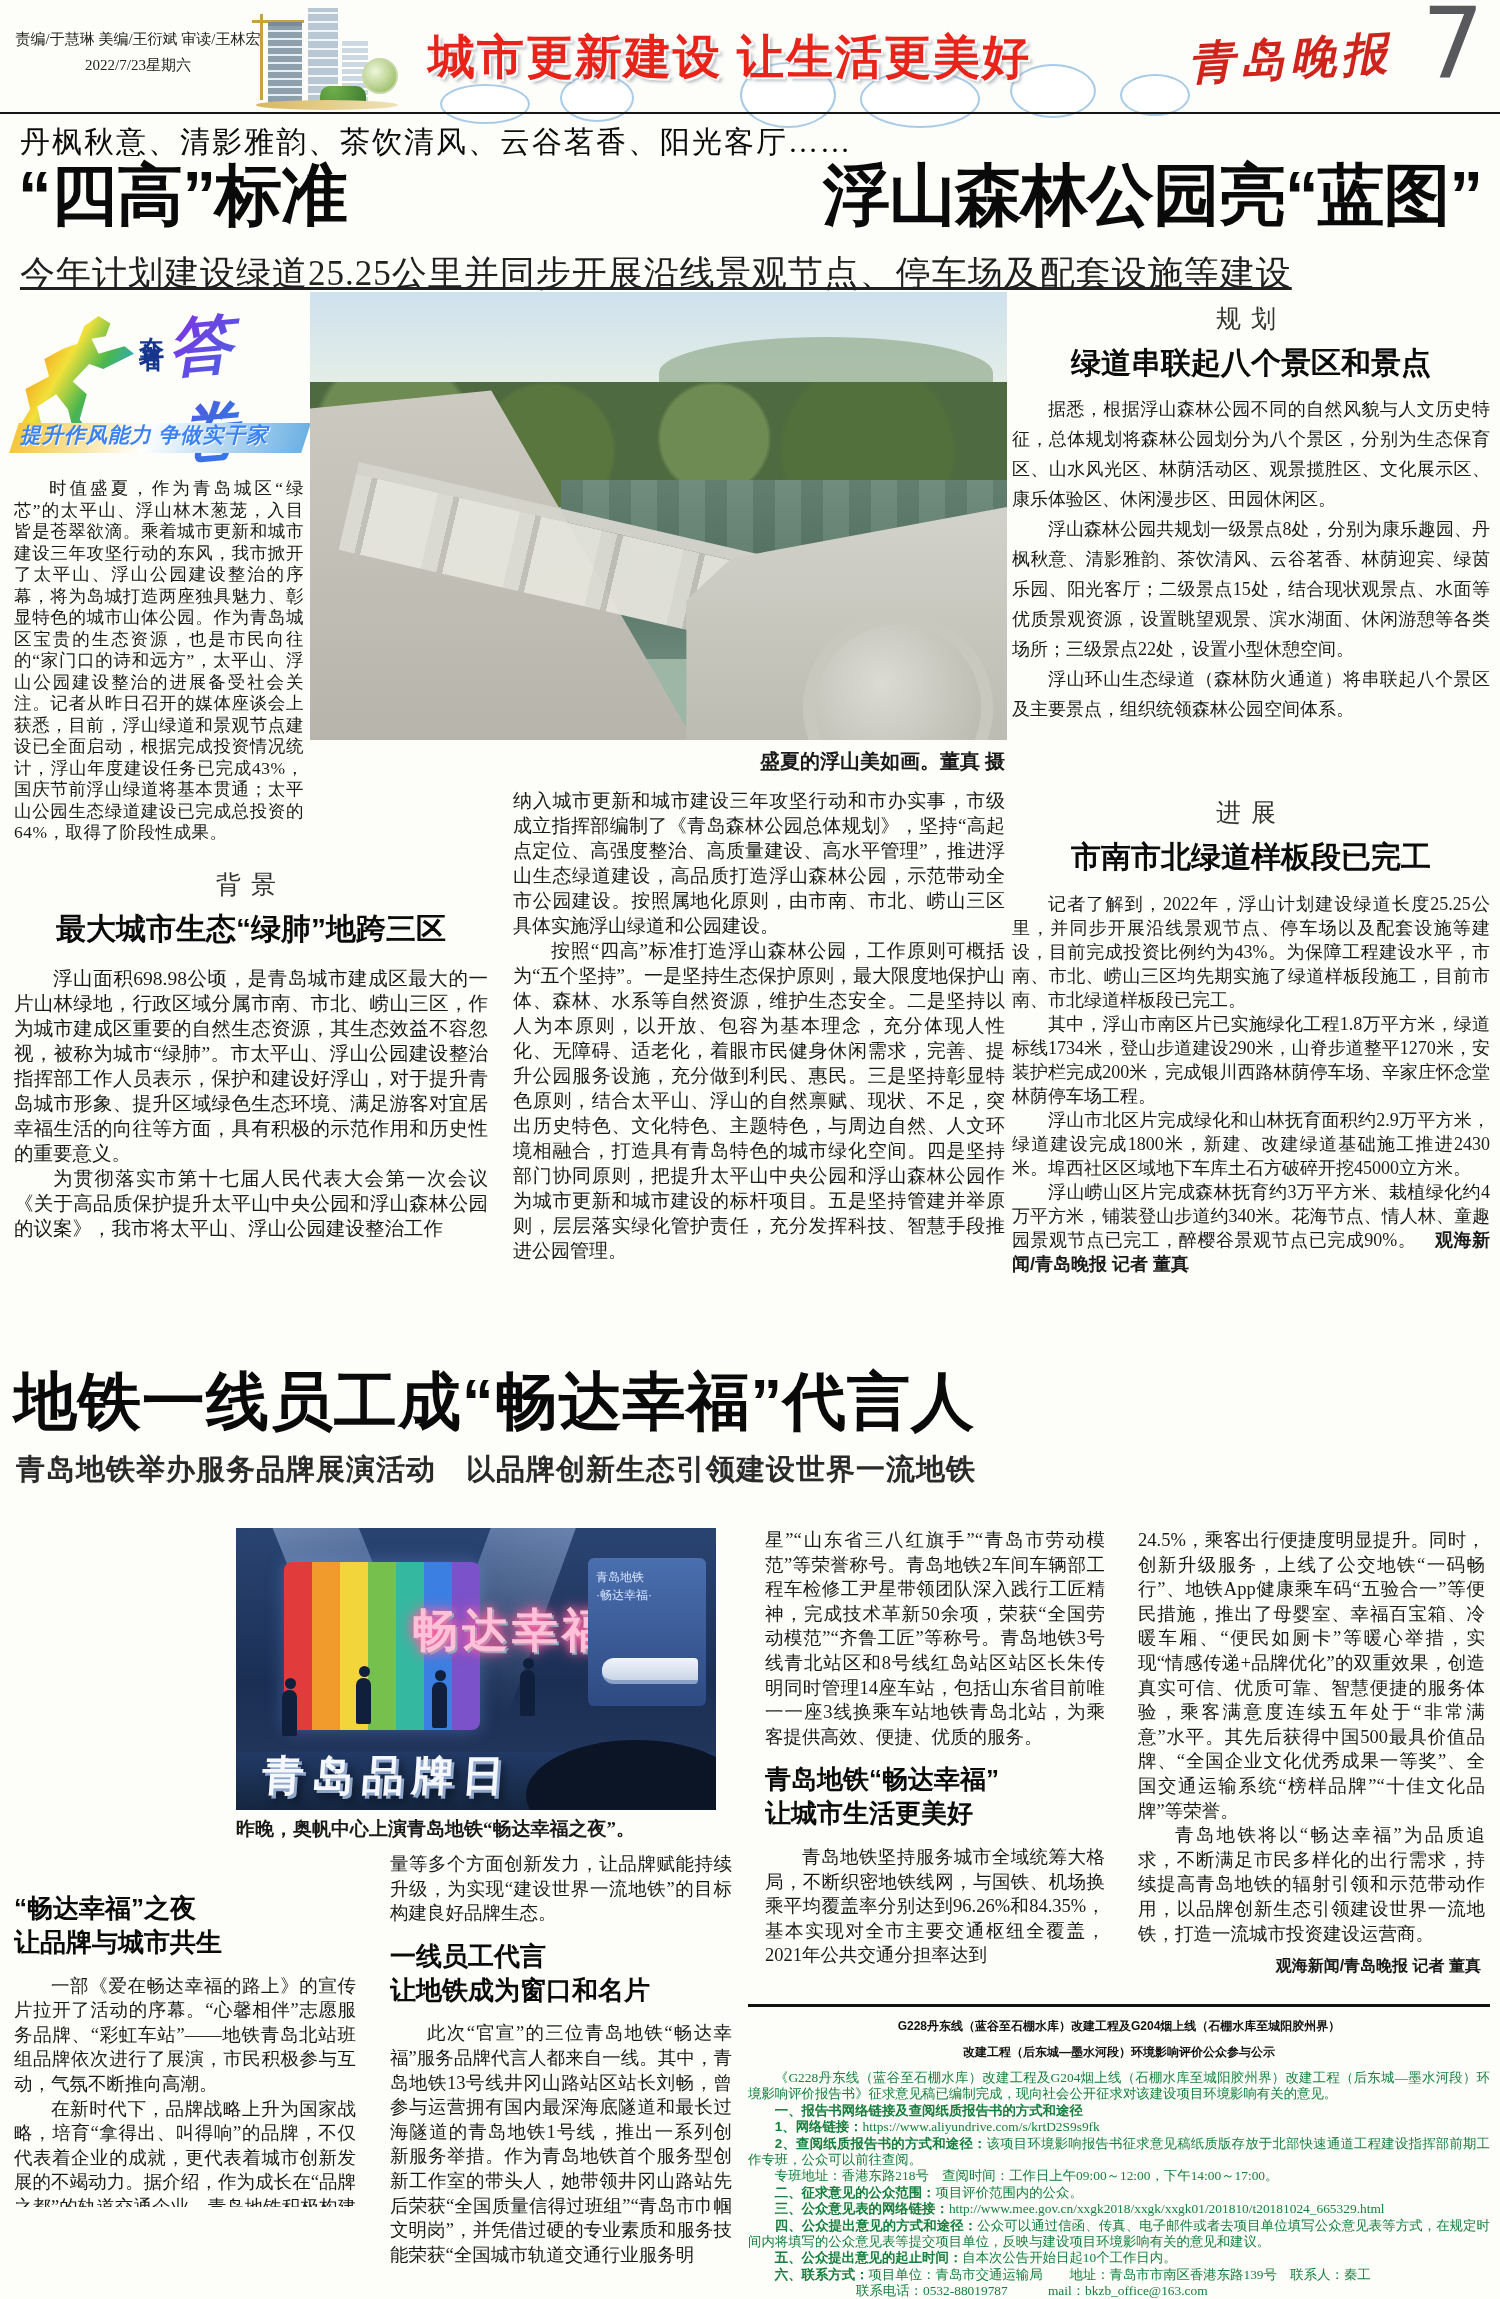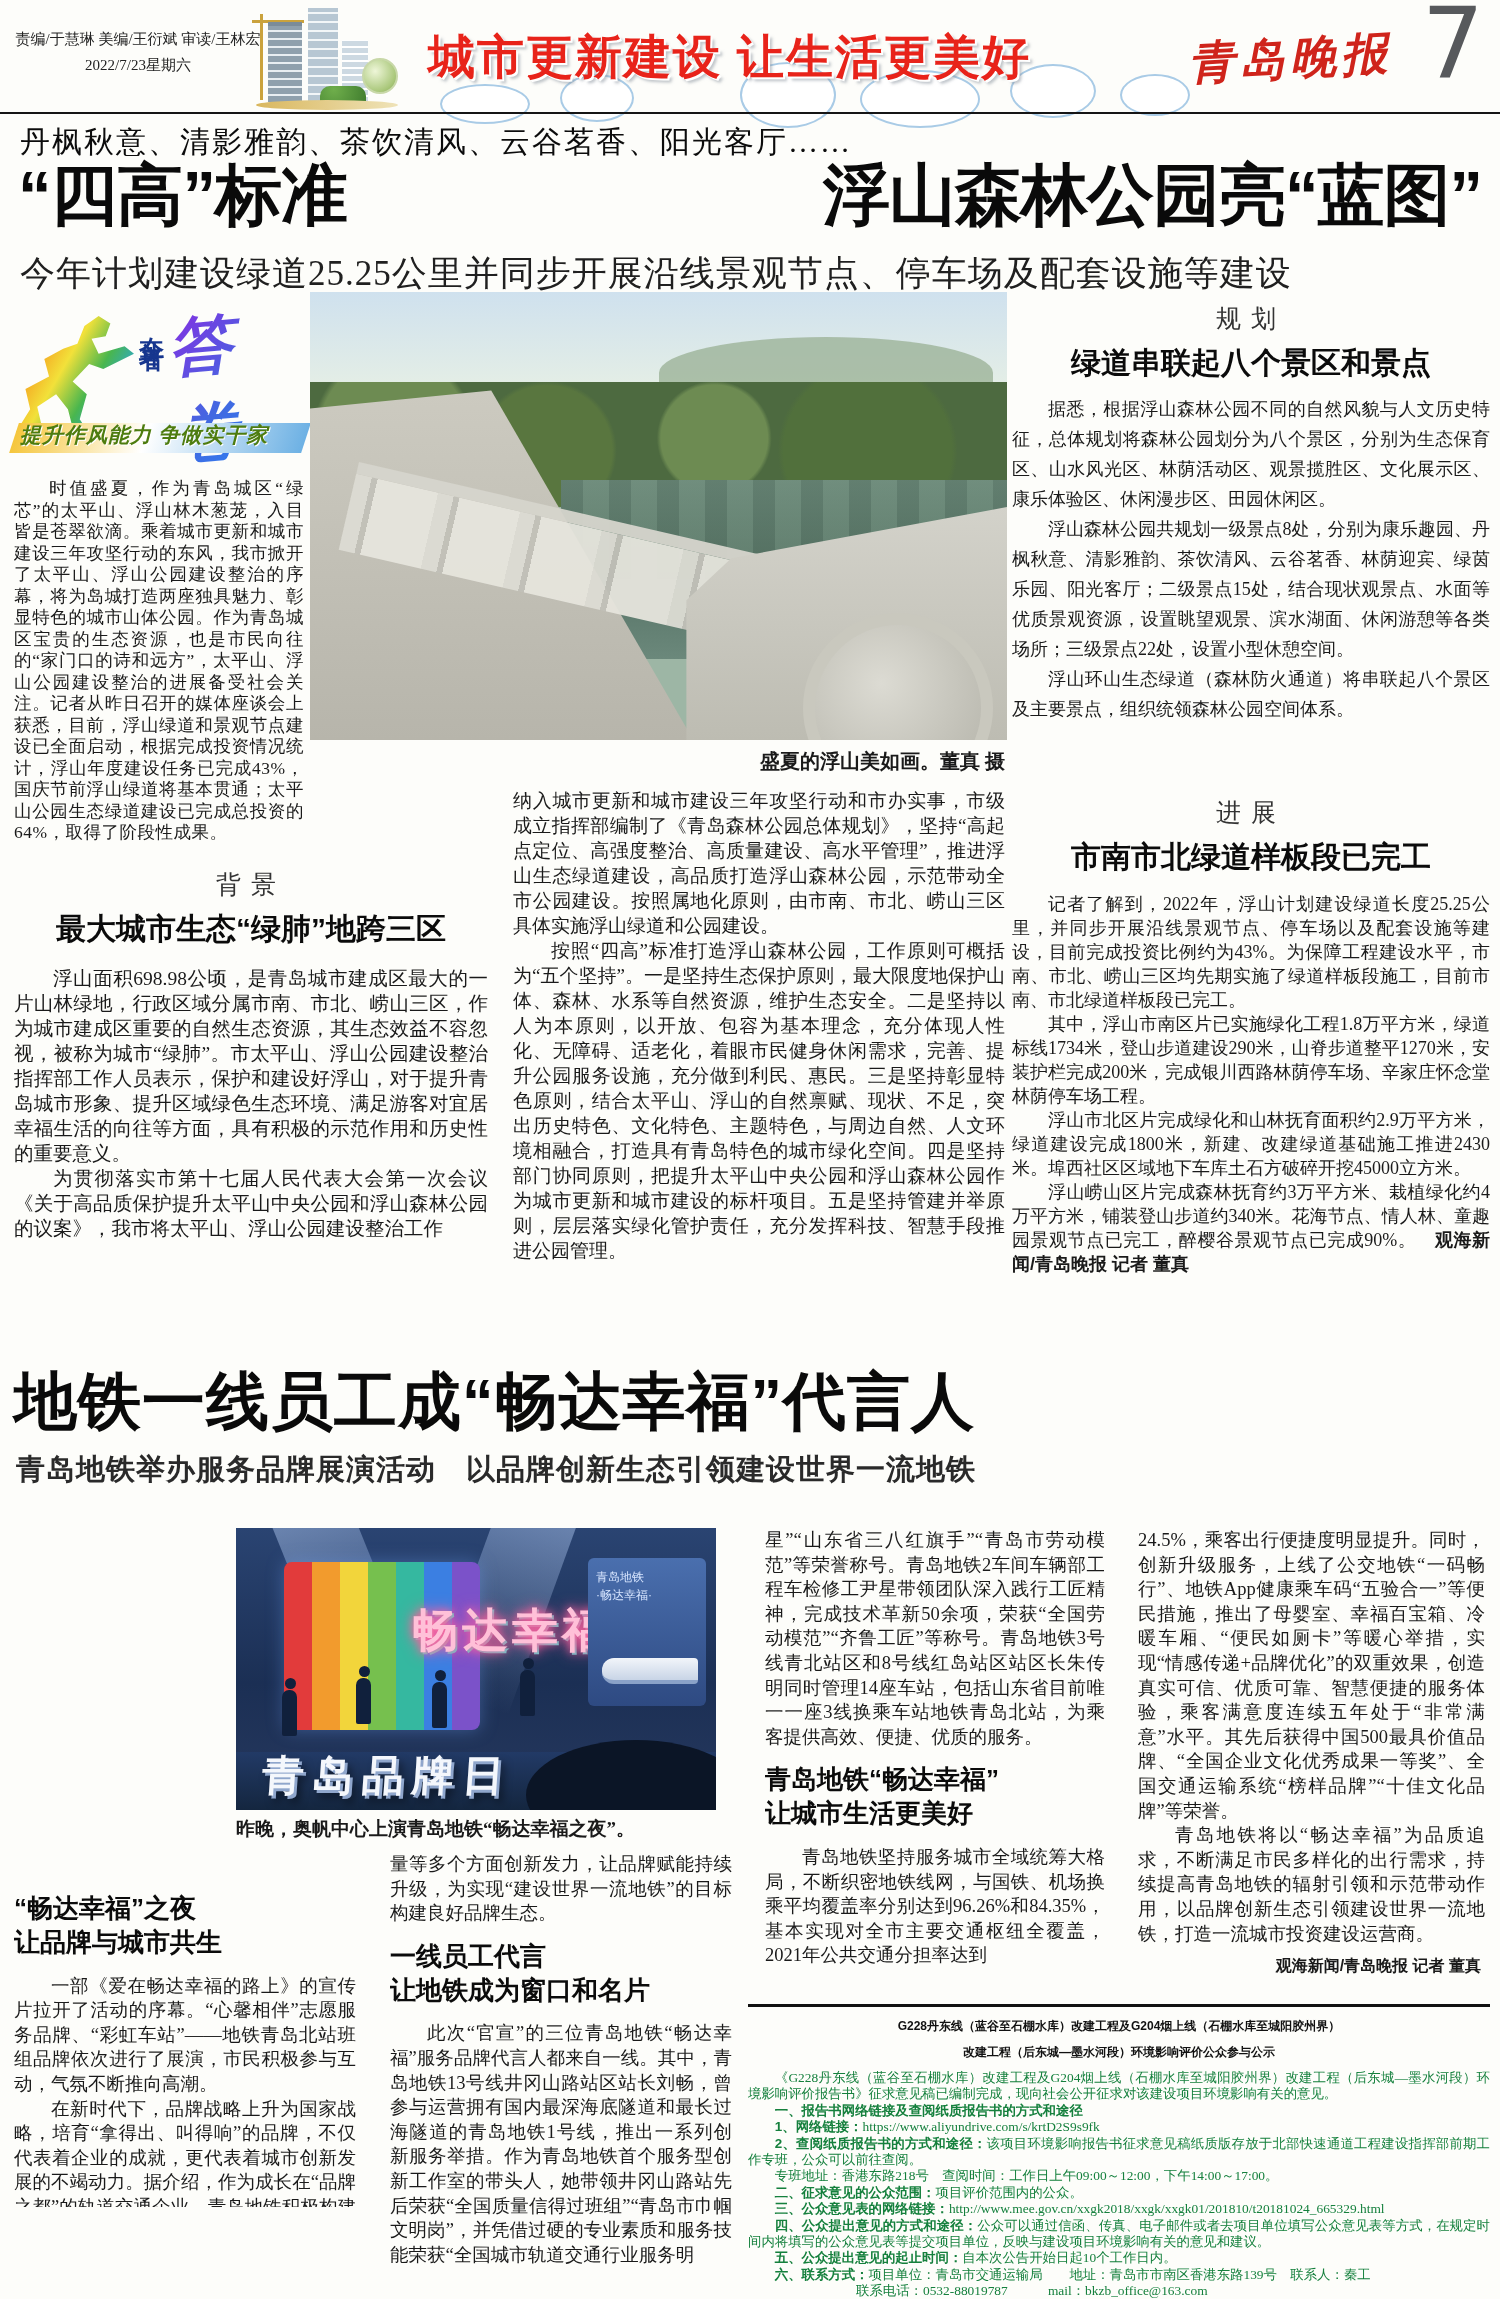--- a/index.html
+++ b/index.html
@@ -30,36 +30,36 @@
             text-shadow:1px 1px 0 #fff, 2px 2px 0 #fff, 4px 4px 3px rgba(140,150,160,.55); white-space:nowrap; }
   .paper-name { left:1188px; top:28px; font-size:46px; font-weight:700; font-style:italic; color:#cf241b;
                 letter-spacing:5px; transform:rotate(-3deg); white-space:nowrap; }
   .page-no { right:16px; top:-6px; font-family:"DejaVu Sans", sans-serif; font-size:98px; color:#57595c; line-height:1; }
   .hrule { left:0; top:112px; width:1500px; height:2px; background:#151515; }
 
   
   .a1-kicker { left:20px; top:122px; font-size:30px; font-weight:400; letter-spacing:2px; color:#0c0c0c; }
   .a1-headline { left:18px; top:160px; width:1464px; display:flex; justify-content:space-between;
                  font-size:67px; font-weight:900; color:#0a0a0a; letter-spacing:-1px; line-height:1.05; }
-  .a1-subtitle { left:20px; top:250px; font-size:35px; color:#202020; letter-spacing:1px; }
+  .a1-subtitle { left:20px; top:250px; font-size:35px; color:#202020; letter-spacing:1px;text-decoration:underline; }
 
   
   .logo-box { left:14px; top:303px; width:292px; height:164px; }
   .runner { position:absolute; left:2px; top:8px; width:118px; height:126px;
             background:linear-gradient(120deg,#e8231a 0%,#f59b1e 22%,#f2e13a 42%,#49b64e 62%,#2aa7de 82%,#7a3cc9 100%);
             clip-path:polygon(70% 4%,80% 10%,76% 20%,64% 22%,70% 34%,92% 28%,100% 34%,74% 46%,62% 42%,48% 56%,60% 66%,54% 86%,64% 100%,50% 100%,44% 78%,34% 66%,18% 76%,22% 92%,8% 100%,0% 96%,12% 78%,8% 62%,28% 52%,24% 38%,40% 30%,52% 26%,58% 12%); }
   .logo-vert { position:absolute; left:122px; top:14px; writing-mode:vertical-rl; font-size:25px; font-weight:900;
                color:#16368e; letter-spacing:4px; font-family:"Liberation Sans", sans-serif; }
   .logo-callig { position:absolute; left:158px; top:-4px; font-size:64px; font-weight:900; font-style:italic;
                  letter-spacing:6px; transform:rotate(-5deg);
                  background:linear-gradient(135deg,#8a2be2,#4169e1 50%,#1e90ff); -webkit-background-clip:text; background-clip:text; color:transparent; }
   .logo-band { position:absolute; left:0; bottom:14px; width:292px; height:30px; transform:skewX(-18deg);
                background:linear-gradient(90deg,#f5c63c,#ffffff 45%,#6db1e4); }
   .logo-slogan { position:absolute; left:6px; bottom:18px; font-size:21px; font-weight:900; font-style:italic;
-                 color:#4d7c0f; letter-spacing:1px; white-space:nowrap; text-shadow:1px 1px 0 #fff; }
+                 color:#3b82f6; letter-spacing:1px; white-space:nowrap; text-shadow:1px 1px 0 #fff; }
 
   
   .a1-intro { left:14px; top:478px; width:290px; height:380px; overflow:hidden;
               font-size:17.5px; line-height:21.5px; letter-spacing:.5px; }
   .sec-label { text-align:center; font-size:25px; letter-spacing:10px; color:#333; }
   .sec-title { text-align:center; font-size:30px; font-weight:900; color:#0b0b0b; margin-top:8px; font-family:"Liberation Sans", sans-serif; }
   .bg-block { left:14px; top:868px; width:474px; height:492px; overflow:hidden; }
   .bg-block .bodytx { margin-top:16px; font-size:19.5px; line-height:25px; }
   .mid-col { left:513px; top:788px; width:492px; height:575px; overflow:hidden; font-size:19px; line-height:25px; }
   .plan-block { left:1012px; top:302px; width:478px; height:480px; overflow:hidden; }

